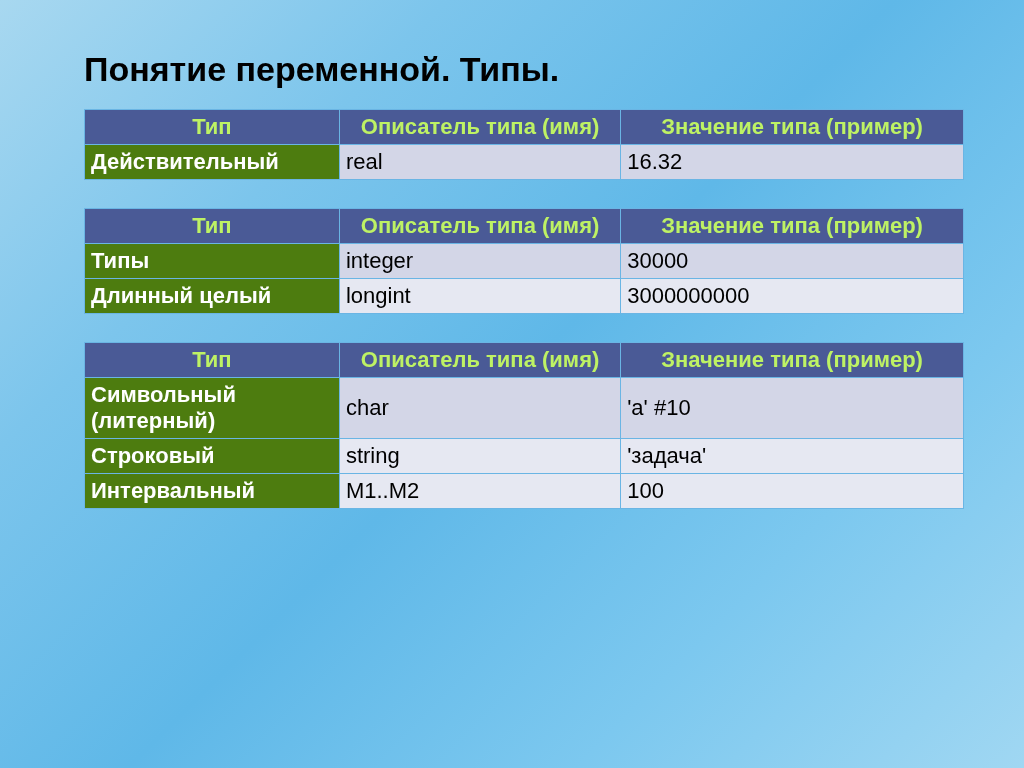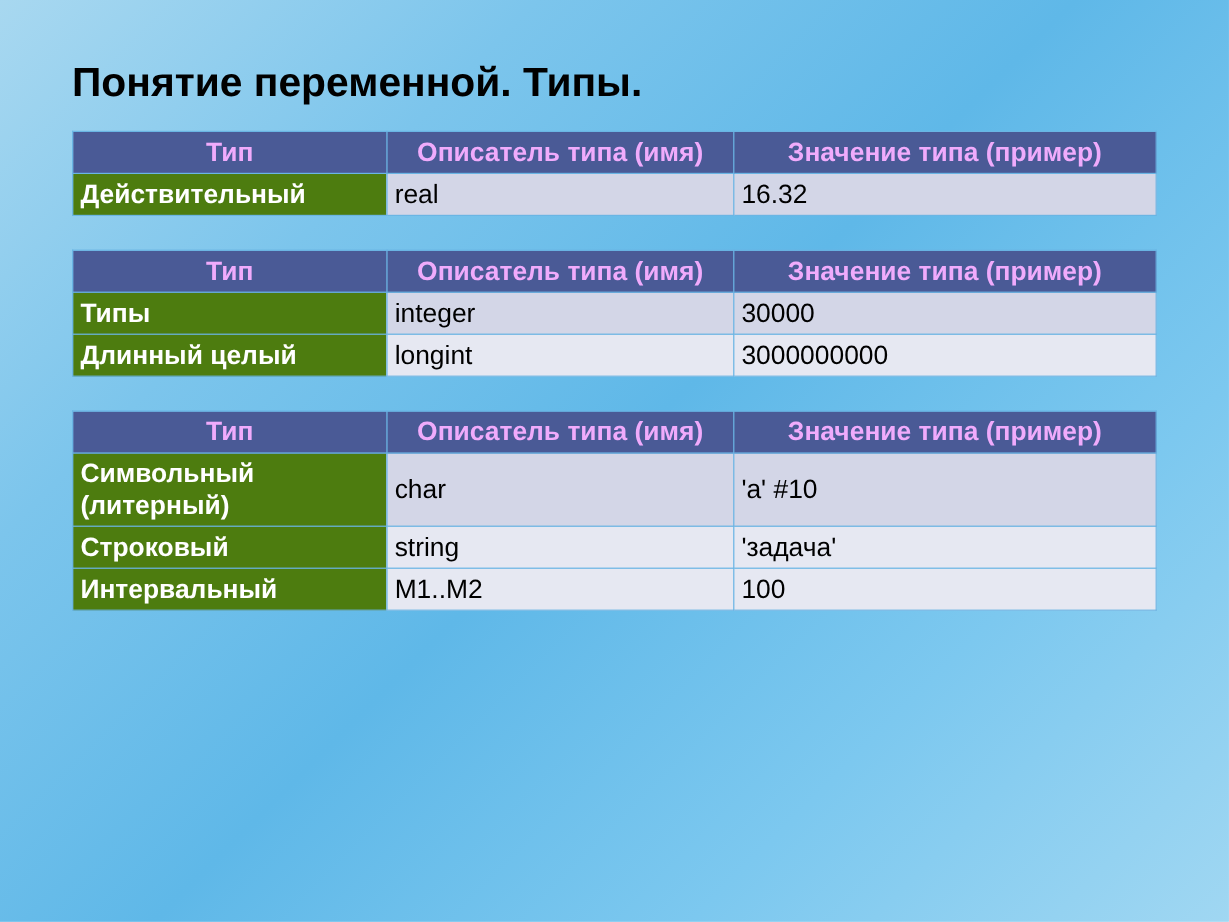--- a/index.html
+++ b/index.html
@@ -7,36 +7,37 @@
     padding: 0;
     width: 1024px;
     height: 768px;
     font-family: Arial, "Helvetica Neue", sans-serif;
     background: linear-gradient(135deg, #a8d8f0 0%, #7cc5ec 25%, #5fb8e8 50%, #7cc8ef 75%, #a0d7f2 100%);
     overflow: hidden;
   }
   .slide {
     padding: 50px 60px 0 60px;
     box-sizing: border-box;
+    margin-left: 24px;
   }
   h1 {
     margin: 0 0 20px 0;
     font-size: 34px;
     font-weight: bold;
     color: #000;
   }
   table {
     border-collapse: collapse;
     width: 100%;
     margin-bottom: 28px;
     font-size: 22px;
   }
   th {
     background: #4a5a96;
-    color: #f0abfc;
+    color: #bef264;
     font-weight: bold;
     text-align: center;
     padding: 4px 6px;
     border: 1px solid #6ab5e4;
   }
   td {
     padding: 4px 6px;
     border: 1px solid #6ab5e4;
     color: #000000;
     vertical-align: middle;

